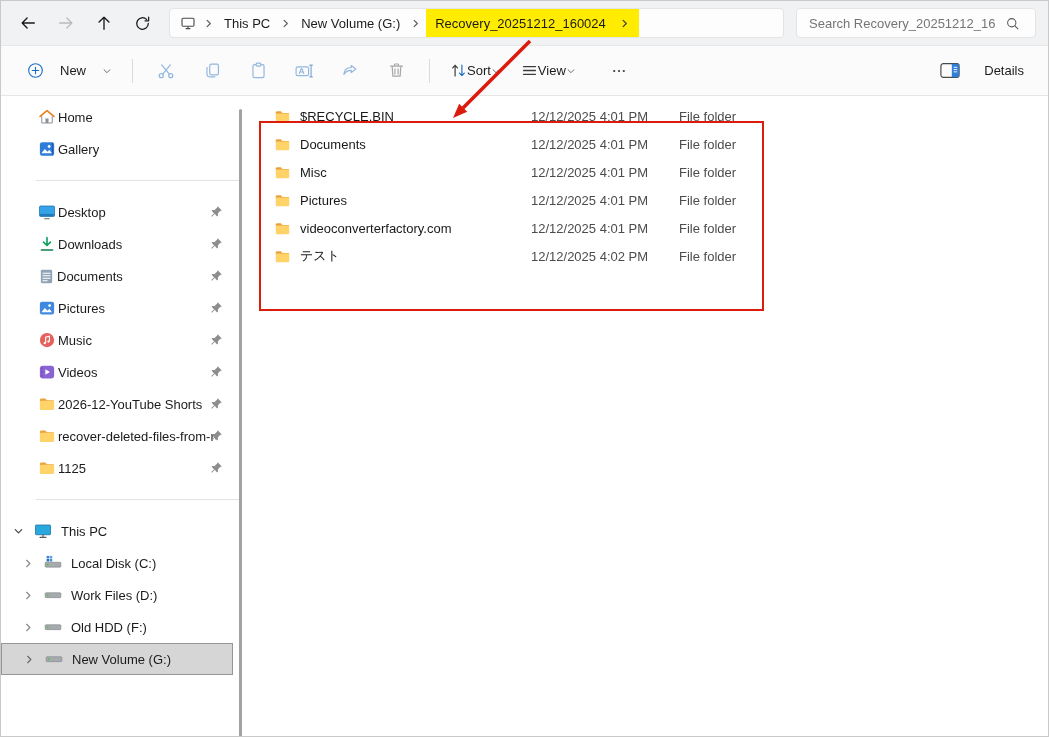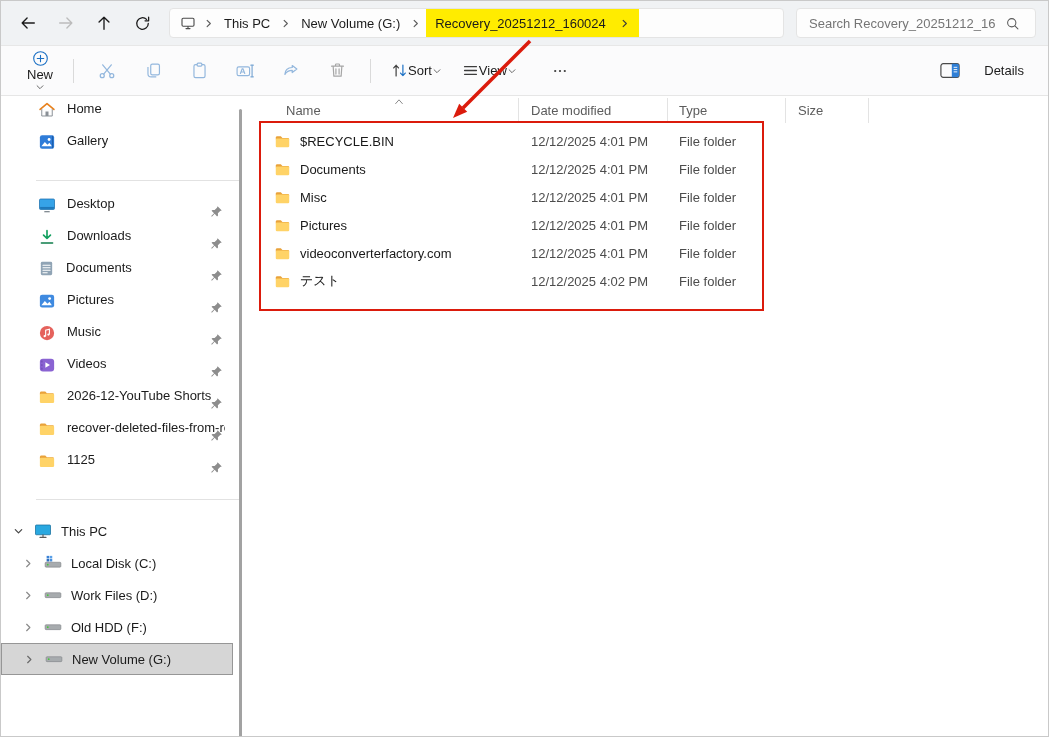--- a/index.html
+++ b/index.html
@@ -37,33 +37,33 @@
   }
   .searchbox input {
     flex:1; min-width:0; border:none; outline:none; background:transparent;
     font:inherit; color:#6e6e6e;
   }
   
   .toolbar {
     height:50px; background:#fbfbfc; display:flex; align-items:center;
     padding:0 16px 0 16px; border-bottom:1px solid #e6e6e6;
   }
-  .newbtn { display:flex; align-items:center; gap:0; padding:6px 10px; border-radius:5px;flex-direction:column; }
+  .newbtn { display:flex; align-items:center; gap:16px; padding:6px 10px; border-radius:5px; }
   .tsep { width:1px; height:24px; background:#dadada; margin:0 10px; flex:0 0 auto; }
   .tbtn { width:46px; height:36px; display:flex; align-items:center; justify-content:center; border-radius:5px; flex:0 0 auto; }
   .tgroup { display:flex; align-items:center; gap:0; padding:6px 10px; border-radius:5px; flex:0 0 auto; }
   .tgroup .lbl { color:#1b1b1b; }
   .more { margin-left:10px; }
   .details { margin-left:auto; display:flex; align-items:center; gap:24px; padding:6px 8px; }
   
   .bodyrow { display:flex; height:641px; position:relative; }
   .sidebar { width:246px; position:relative; padding-top:5px; background:#fff; flex:0 0 auto; }
   .sb-scroll { position:absolute; left:238px; top:13px; bottom:0; width:3px; background:#a2a2a2; border-radius:2px; }
   .sitem {
-    height:32px; display:flex; align-items:flex-start; gap:11px;
+    height:32px; display:flex; align-items:center; gap:2px;
     padding-left:37px; position:relative; width:232px;
   }
   .sitem .lbl { white-space:nowrap; overflow:hidden; max-width:158px; }
   .sitem .pin { position:absolute; right:10px; top:9px; }
   .sdivider { height:1px; background:#e2e2e2; margin:15px 8px 15px 35px; }
   .treerow { height:32px; display:flex; align-items:center; gap:9px; width:232px; padding-left:10px; }
   .treerow.level2 { padding-left:20px; }
   .treerow .chev { width:14px; display:flex; justify-content:center; flex:0 0 auto; }
   .treerow.selected { background:#d6d6d6; border:1px solid #969696; }
   
@@ -541,39 +541,20 @@
               <circle cx="5" cy="12.2" r="1.2" fill="#46c83c"></circle>
             </svg>
         </span>
         <span class="lbl">New Volume (G:)</span>
       </div>
 
       <div class="sb-scroll"></div>
     </div>
 
     <div class="main">
-      <div class="hdr">
-        <div class="hcell h-name">
-          <span>Name</span>
-        </div>
-        <div class="hcell h-date">
-          <span>Date modified</span>
-        </div>
-        <div class="hcell h-type">
-          <span>Type</span>
-        </div>
-        <div class="hcell h-size">
-          <span>Size</span>
-        </div>
-        <span class="sortcaret">
-          <svg width="10" height="7" viewBox="0 0 12 8">
-              <path d="M2 6.5L6 2l4 4.5" fill="none" stroke="#8a8a8a" stroke-width="1.2" stroke-linecap="round" stroke-linejoin="round"></path>
-            </svg>
-        </span>
-      </div>
 
       <div class="rows">
 
         <div class="frow">
           <div class="c-name">
             <span>
                 <svg width="17" height="17" viewBox="0 0 24 24">
                   <path d="M2.5 6.5c0-1.1.9-2 2-2h5.2l2.2 2.4h7.6c1.1 0 2 .9 2 2v.2H2.5z" fill="#e9a23b"></path>
                   <rect x="2.5" y="7.6" width="19" height="12.4" rx="1.8" fill="#ffd367"></rect>
                 </svg>

